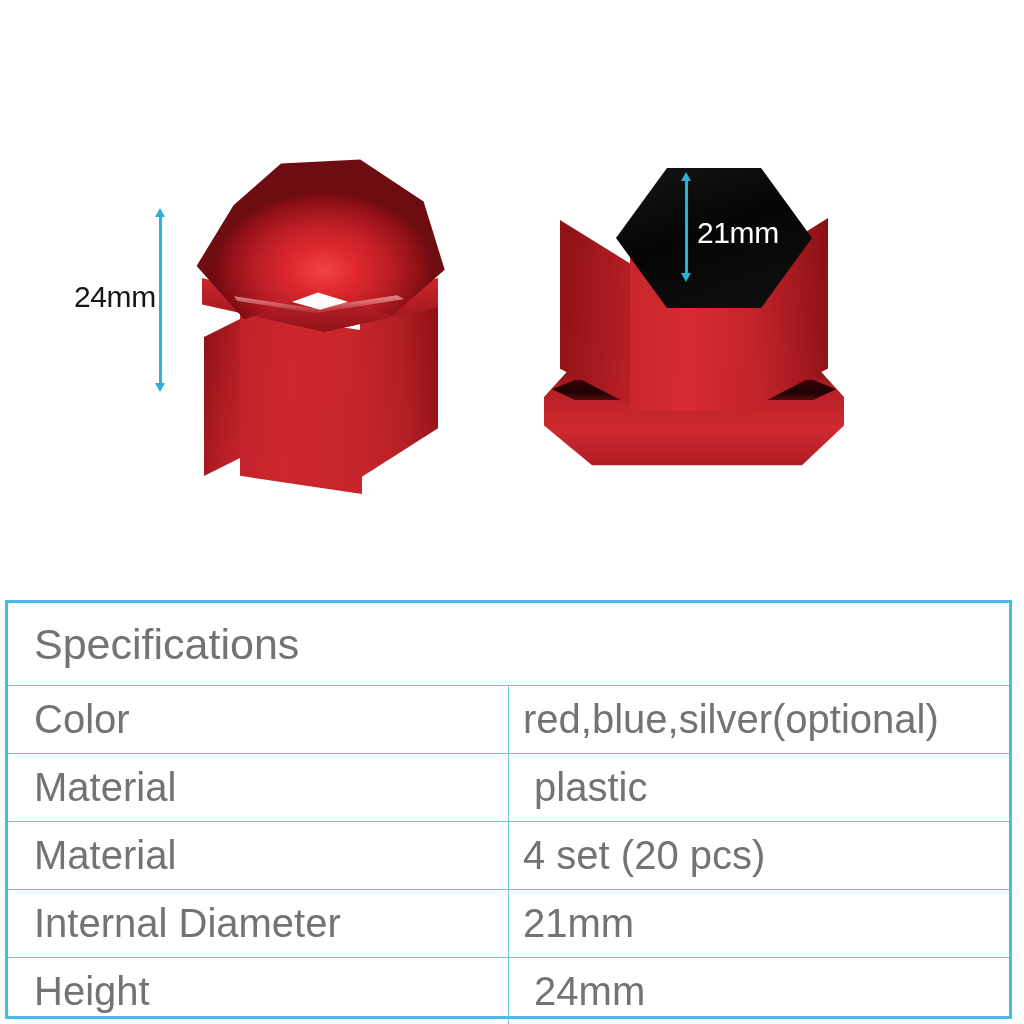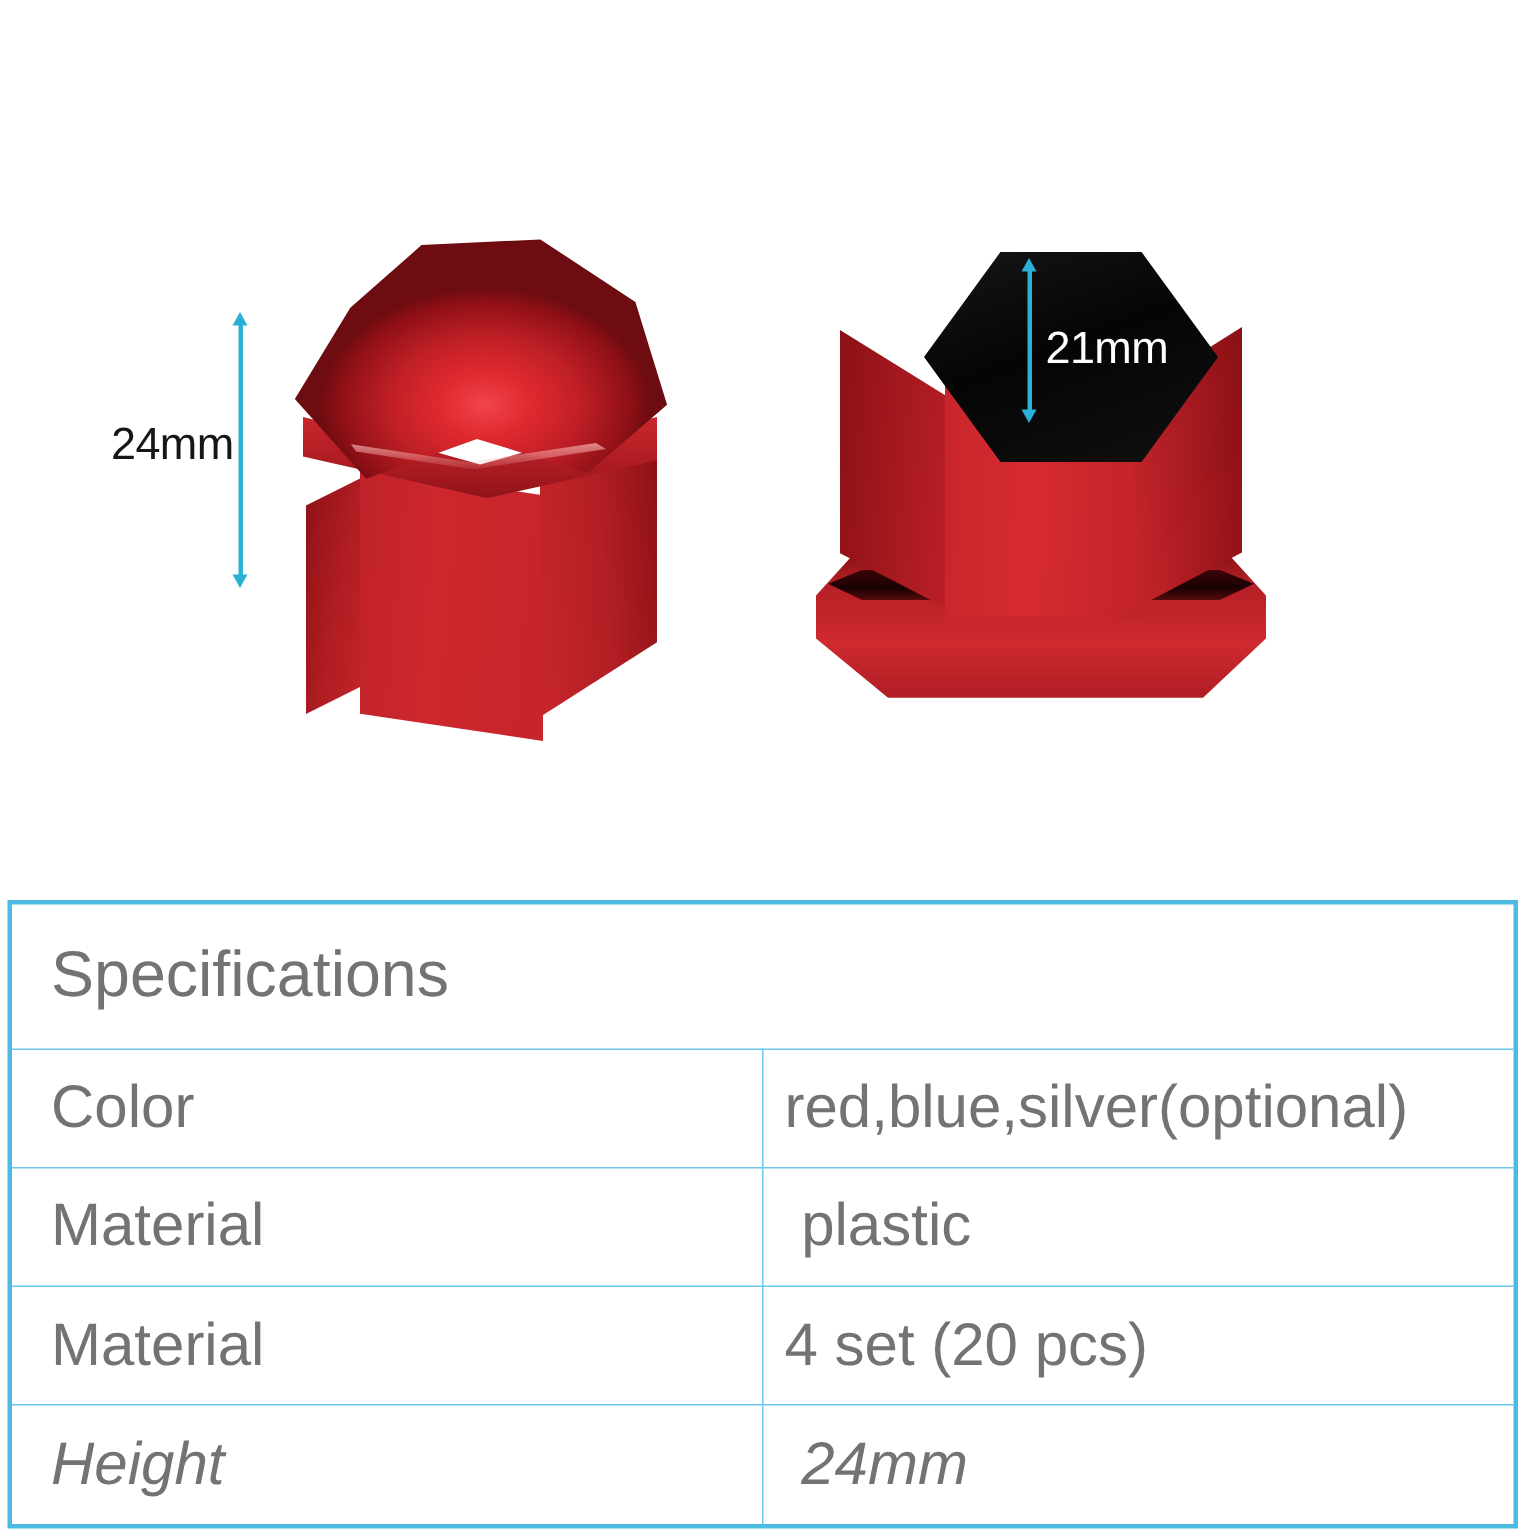--- a/index.html
+++ b/index.html
@@ -214,21 +214,21 @@
     height: 82px;
     border-left: none;
     border-top: none;
     border-right: none;
   }
   #spec-table tr.data-row td.spec-key   { width: 420px; }
   #spec-table tr.data-row td.spec-value { padding-left: 14px; }
   #spec-table tr.data-row { height: 68px; }
   #spec-table td.edge-l { border-left: none; }
   #spec-table td.edge-r { border-right: none; }
-  #spec-table tr.last-row td { border-bottom: none; font-style: italic; }
+  #spec-table tr.last-row td { border-bottom: none; }
 </style>
 </head>
 <body>
 
 <div id="product-area">
 
   <div id="cap-left">
     <div class="body">
       <div class="face-left"></div>
       <div class="face-front"></div>
@@ -281,20 +281,24 @@
       <tr class="data-row">
         <td class="spec-key edge-l">Material</td>
         <td class="spec-value edge-r"> plastic</td>
       </tr>
 
       <tr class="data-row">
         <td class="spec-key edge-l">Material</td>
         <td class="spec-value edge-r">4 set (20 pcs)</td>
       </tr>
 
+      <tr class="data-row">
+        <td class="spec-key edge-l">Internal Diameter</td>
+        <td class="spec-value edge-r">21mm</td>
+      </tr>
 
       <tr class="data-row last-row">
         <td class="spec-key edge-l">Height</td>
         <td class="spec-value edge-r"> 24mm</td>
       </tr>
     </tbody>
   </table>
 </div>
 
 </body></html>

